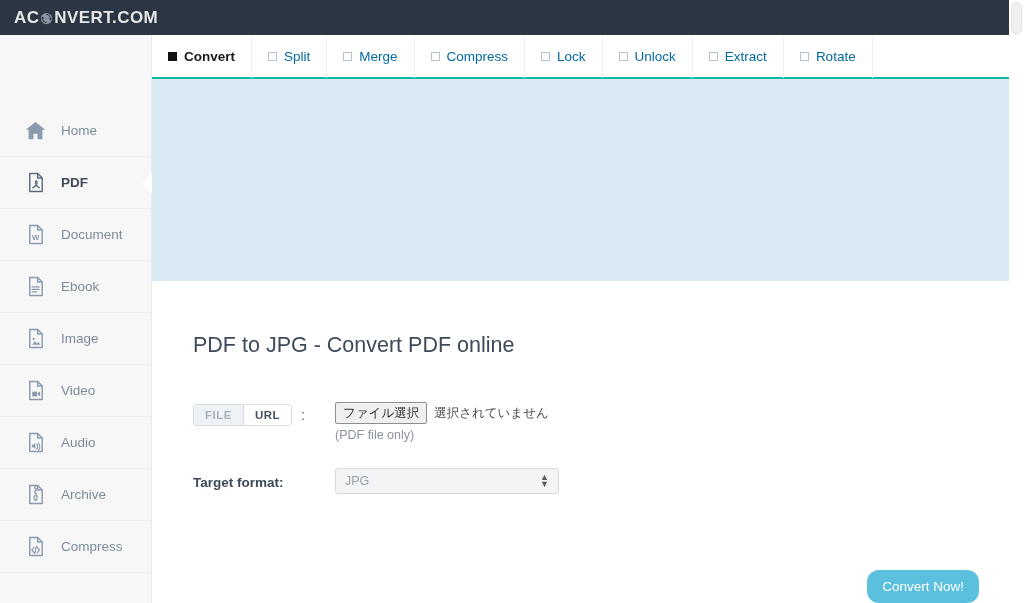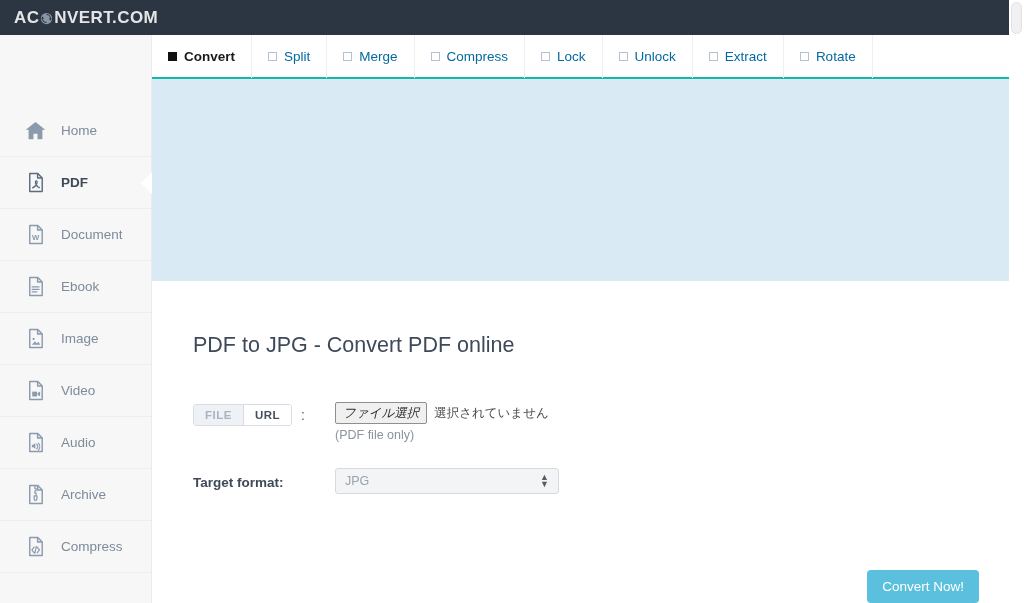--- a/index.html
+++ b/index.html
@@ -186,21 +186,20 @@
   .file-btn {
     font-family: "DejaVu Sans", "Liberation Sans", sans-serif;
     font-size: 12.5px;
     color: #2b2b2b;
     background: #f0f0f0;
     border: 1px solid #8f8f8f;
     border-radius: 2px;
     padding: 3px 7px;
     cursor: pointer;
     line-height: 1.15;
-    font-style: italic;
   }
   .file-status {
     margin-left: 7px;
     font-family: "DejaVu Sans", "Liberation Sans", sans-serif;
     font-size: 12.5px;
     color: #4a4a4a;
   }
   .hint {
     margin-top: 4px;
     font-size: 12.5px;
@@ -228,21 +227,21 @@
     display: flex; flex-direction: column; align-items: center;
   }
 
   .convert-btn {
     position: absolute; right: 30px; bottom: 0px;
     background: #5bc0de;
     color: #ffffff;
     font-size: 13.5px;
     padding: 9px 15px;
     border: none;
-    border-radius: 4px;
+    border-radius: 12px;
     cursor: pointer;
     font-family: "Liberation Sans", "DejaVu Sans", sans-serif;
   }
 </style>
 </head>
 <body>
 
 <div id="app">
 
   <div class="header">

